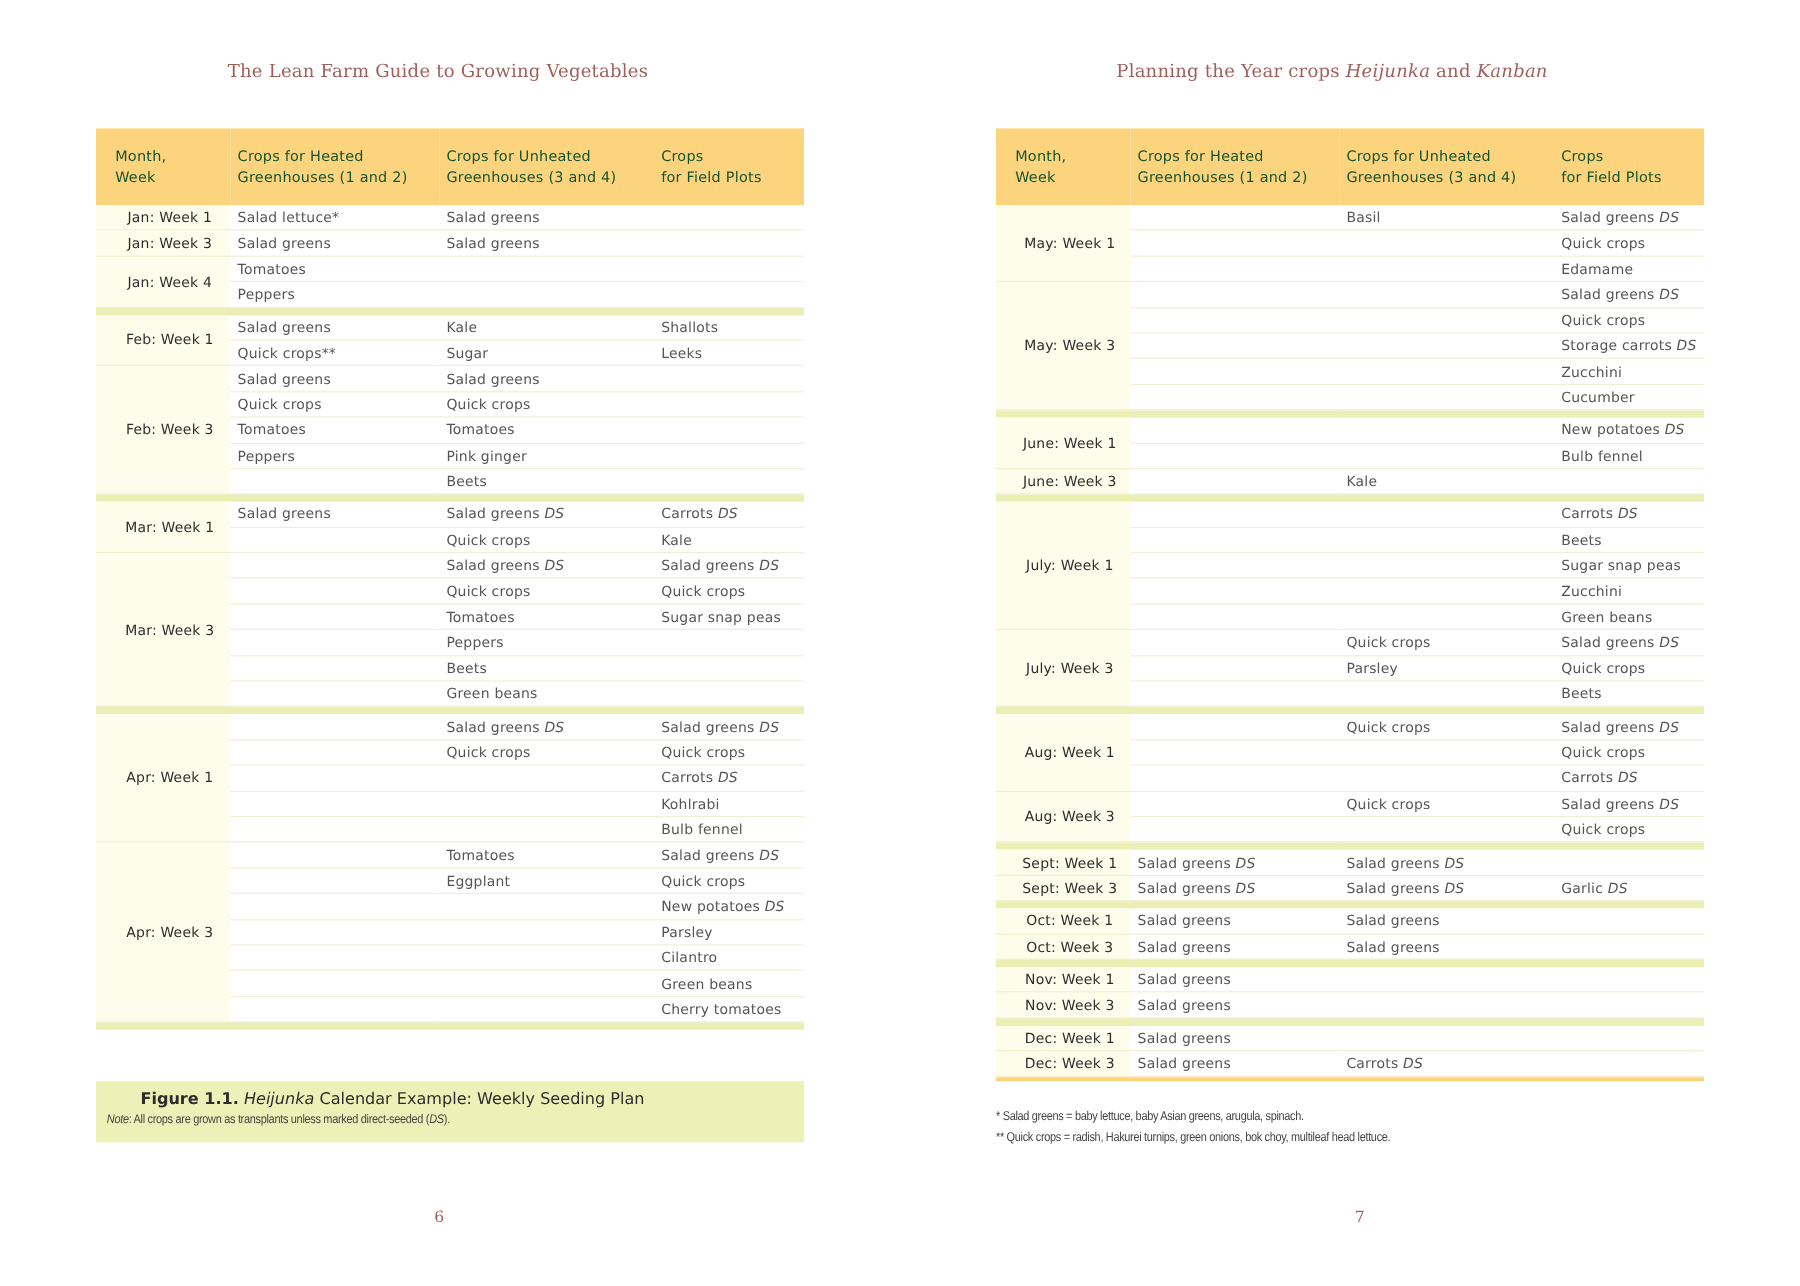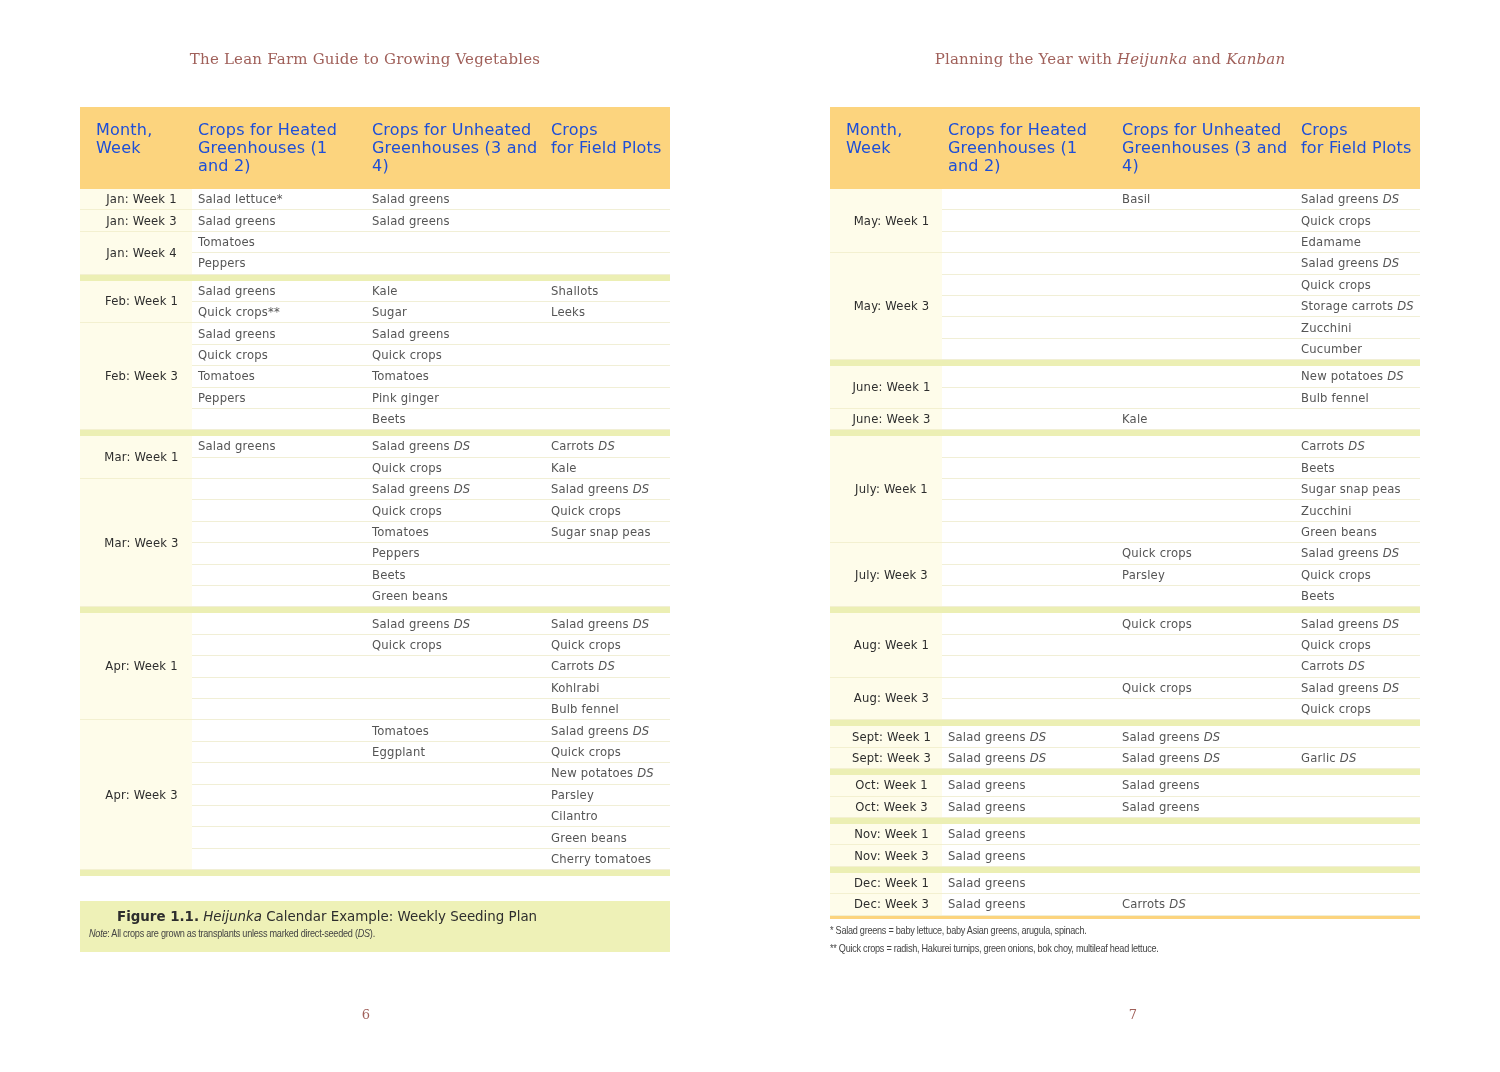--- a/index.html
+++ b/index.html
@@ -20,21 +20,21 @@
 
   table.seed { position: absolute; border-collapse: collapse; table-layout: fixed;
          font-size: 11.6px; letter-spacing: 0.2px; }
   .page.left table.seed { left: 80px; top: 107px; width: 590px; }
   .page.right table.seed { left: 80px; top: 107px; width: 590px; }
   table.seed col.c0 { width: 112px; }
   table.seed col.c1 { width: 174px; }
   table.seed col.c2 { width: 179px; }
   table.seed col.c3 { width: 125px; }
   table.seed thead th { background: #fcd47e; text-align: left; font-weight: normal;
-         color: #1d4ed8; font-size: 16px; line-height: 18px; padding: 14px 6px 14px 16px;
+         color: #14532d; font-size: 12px; line-height: 18px; padding: 14px 6px 14px 16px;
          vertical-align: top; height: 36px; }
   table.seed thead th.h1, table.seed thead th.h2, table.seed thead th.h3 { padding-left: 6px; }
   table.seed td { height: 20.4px; padding: 0 4px 0 6px; border-bottom: 1px solid #f1efd6;
          color: #555; white-space: nowrap; vertical-align: middle; }
   table.seed td.month { background: #fefcea; color: #2d2d2d; padding-left: 15px;
          border-bottom: 1px solid #f3f0d0; text-align: center; }
   table.seed tr.sep td { height: 6px; background: #ecefb4; border-bottom: none; padding: 0; }
   table.seed tr.end td { height: 3px; background: #fcd47e; border-bottom: none; padding: 0; }
   .ds { font-style: italic; }
 
@@ -251,21 +251,21 @@
       </tbody>
   </table>
   <div class="caption">
     <div class="cap-title"><b>Figure 1.1.</b> <em>Heijunka</em><span> Calendar Example: Weekly Seeding Plan</span></div>
     <div class="cap-note"><em>Note</em><span>: All crops are grown as transplants unless marked direct-seeded (</span><em>DS</em><span>).</span></div>
   </div>
   <div class="page-number">6</div>
 </div>
 
 <div class="page right">
-  <div class="running-head"><span>Planning the Year with </span><em>Heijunka</em><span> and </span><em>Kanban</em></div>
+  <div class="running-head"><span>Planning the Year crops </span><em>Heijunka</em><span> and </span><em>Kanban</em></div>
   <table class="seed">
     <colgroup>
         <col class="c0">
         <col class="c1">
         <col class="c2">
         <col class="c3">
       </colgroup>
     <thead>
       <tr>
         <th class="h0">Month,<br>Week</th>

